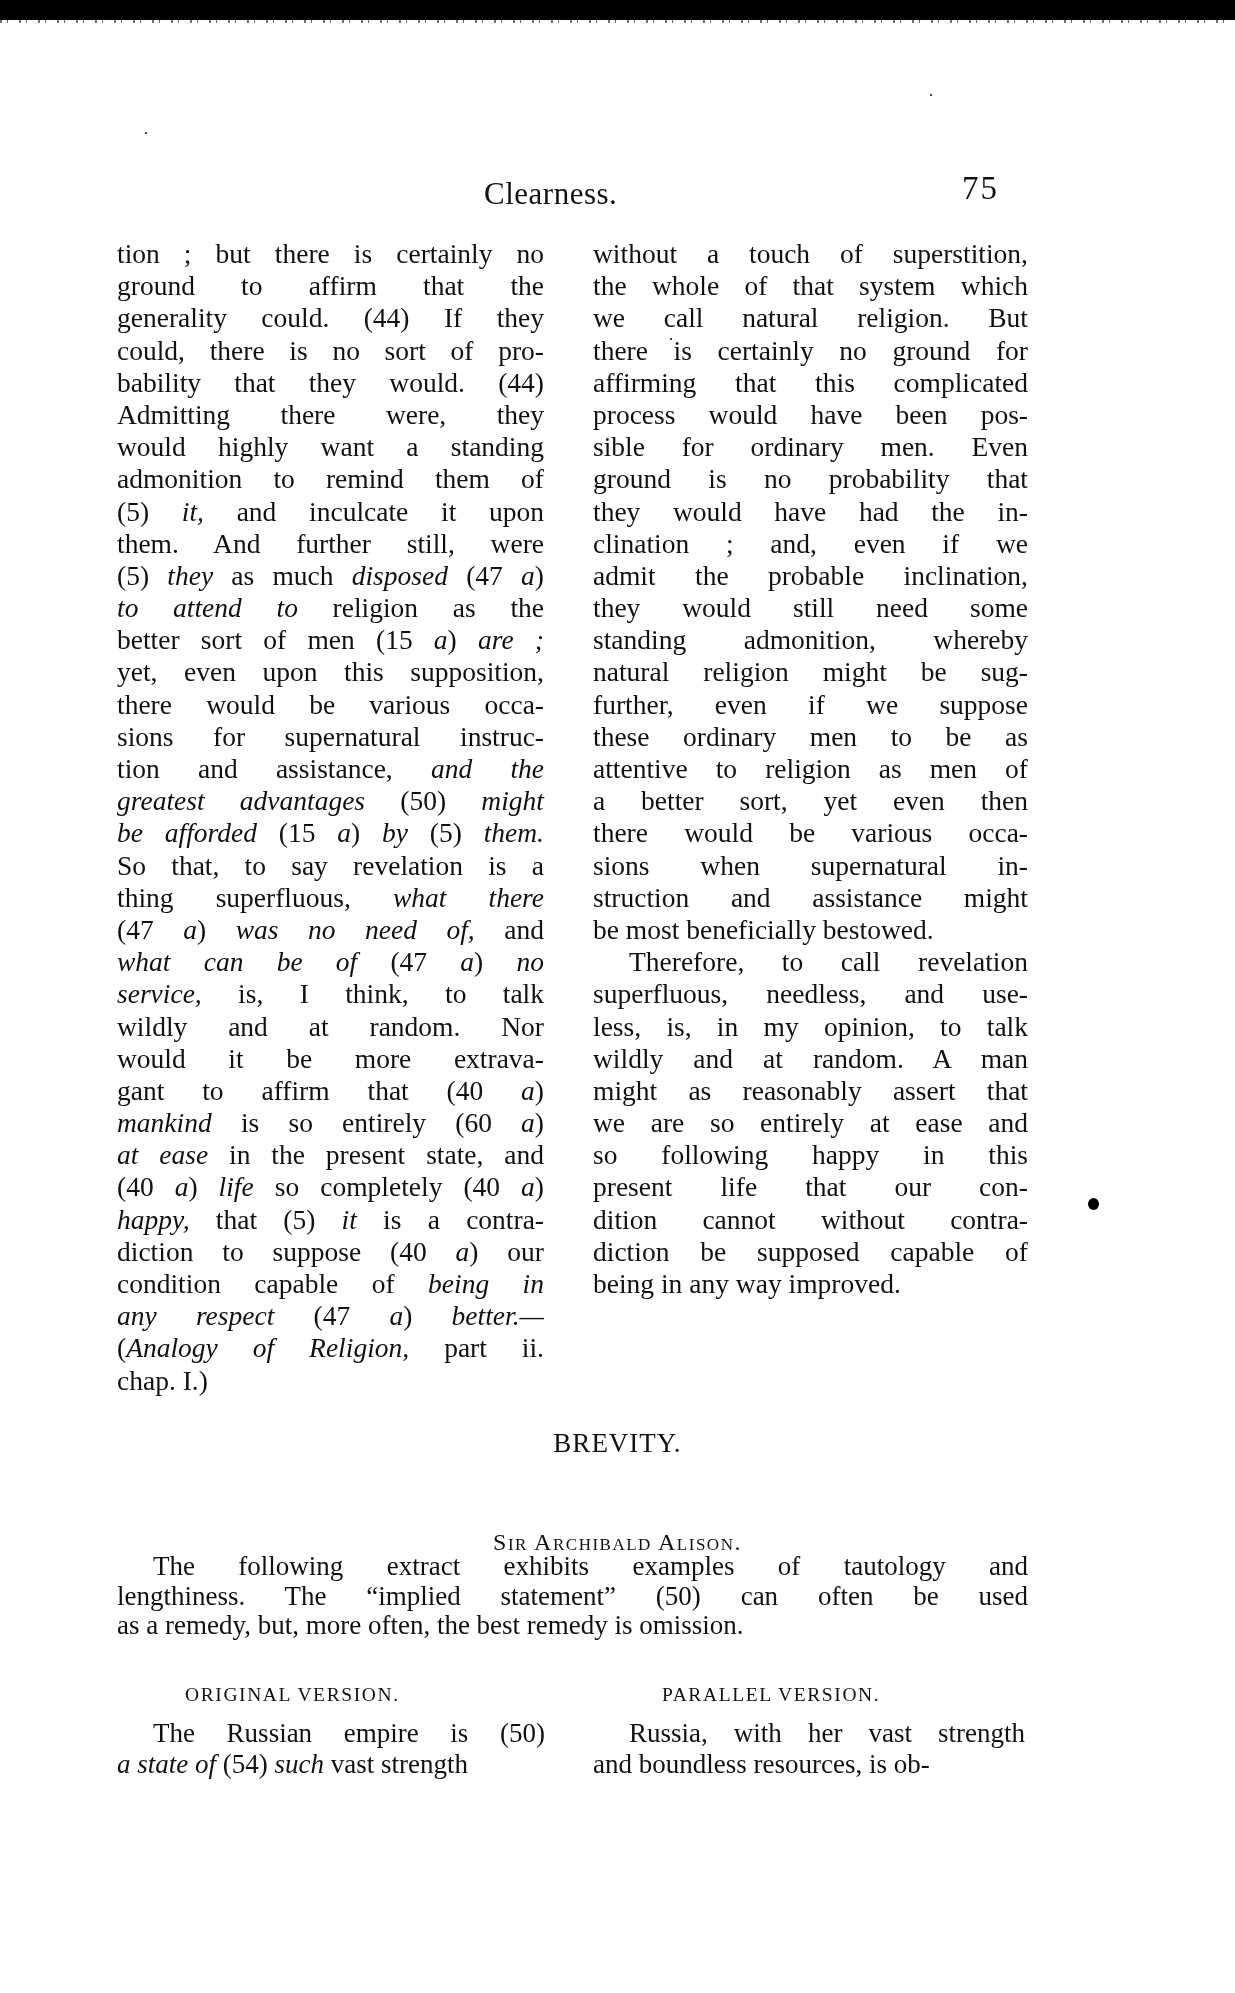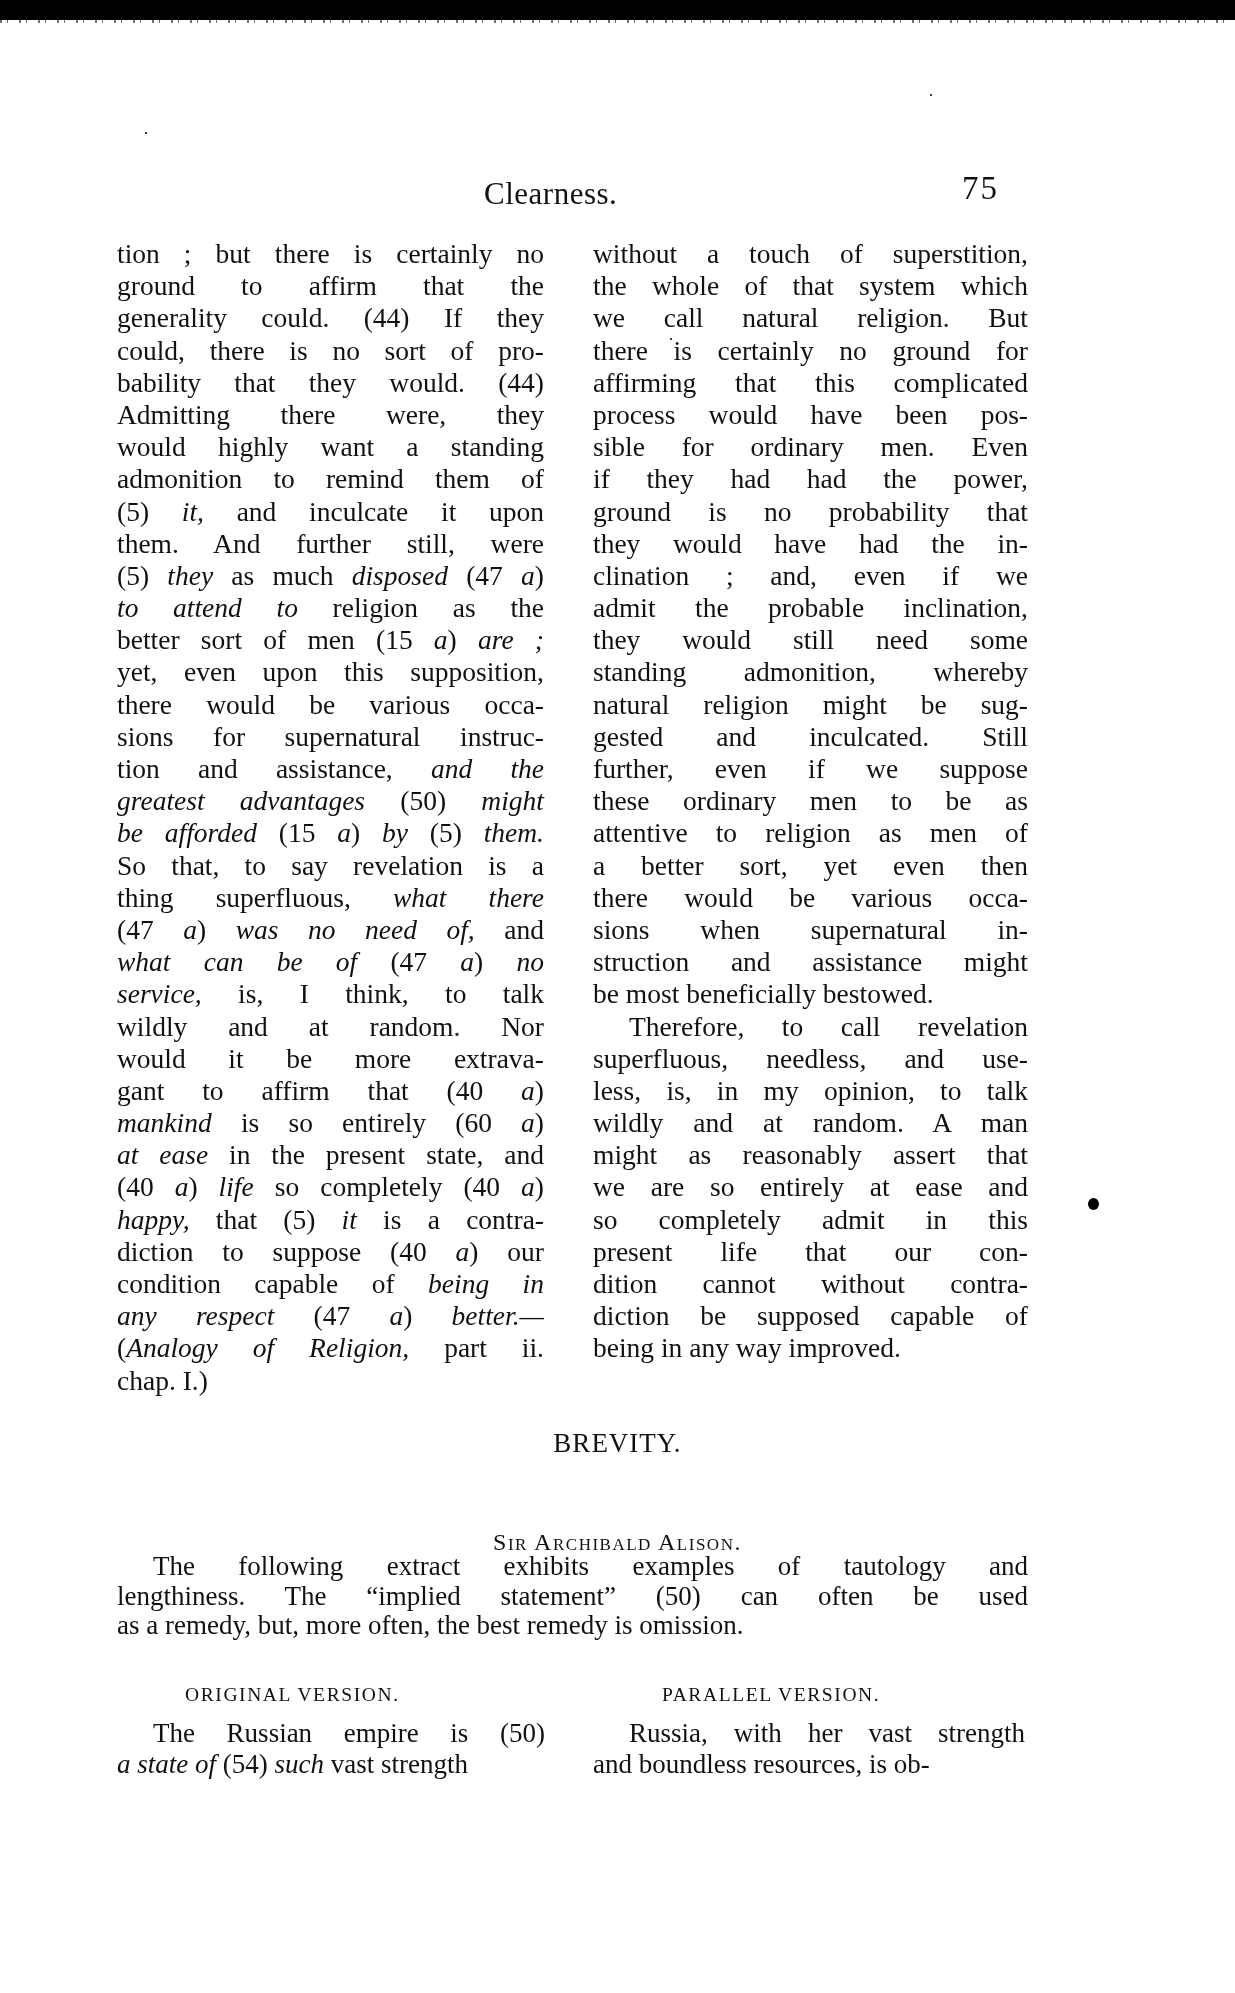--- a/index.html
+++ b/index.html
@@ -85,44 +85,42 @@
     <span class="line last"><span>chap. I.)</span></span>
   </div>
 <div class="col col-right">
     <span class="line"><span>without a touch of superstition,</span></span>
     <span class="line"><span>the whole of that system which</span></span>
     <span class="line"><span>we call natural religion. But</span></span>
     <span class="line"><span>there is certainly no ground for</span></span>
     <span class="line"><span>affirming that this complicated</span></span>
     <span class="line"><span>process would have been pos-</span></span>
     <span class="line"><span>sible for ordinary men. Even</span></span>
-    <span class="line"><span>if they had had the power,</span></span>
     <span class="line"><span>ground is no probability that</span></span>
     <span class="line"><span>they would have had the in-</span></span>
     <span class="line"><span>clination ; and, even if we</span></span>
     <span class="line"><span>admit the probable inclination,</span></span>
     <span class="line"><span>they would still need some</span></span>
     <span class="line"><span>standing admonition, whereby</span></span>
     <span class="line"><span>natural religion might be sug-</span></span>
-    <span class="line"><span>gested and inculcated. Still</span></span>
     <span class="line"><span>further, even if we suppose</span></span>
     <span class="line"><span>these ordinary men to be as</span></span>
     <span class="line"><span>attentive to religion as men of</span></span>
     <span class="line"><span>a better sort, yet even then</span></span>
     <span class="line"><span>there would be various occa-</span></span>
     <span class="line"><span>sions when supernatural in-</span></span>
     <span class="line"><span>struction and assistance might</span></span>
     <span class="line last"><span>be most beneficially bestowed.</span></span>
     <span class="line indent"><span>Therefore, to call revelation</span></span>
     <span class="line"><span>superfluous, needless, and use-</span></span>
     <span class="line"><span>less, is, in my opinion, to talk</span></span>
     <span class="line"><span>wildly and at random. A man</span></span>
     <span class="line"><span>might as reasonably assert that</span></span>
     <span class="line"><span>we are so entirely at ease and</span></span>
-    <span class="line"><span>so completely admit in this</span></span>
+    <span class="line"><span>so following happy in this</span></span>
     <span class="line"><span>present life that our con-</span></span>
     <span class="line"><span>dition cannot without contra-</span></span>
     <span class="line"><span>diction be supposed capable of</span></span>
     <span class="line last"><span>being in any way improved.</span></span>
   </div>
 
 <div class="section-heading">BREVITY.</div>
 <div class="author">Sir Archibald Alison.</div>
 
 <div class="intro">

